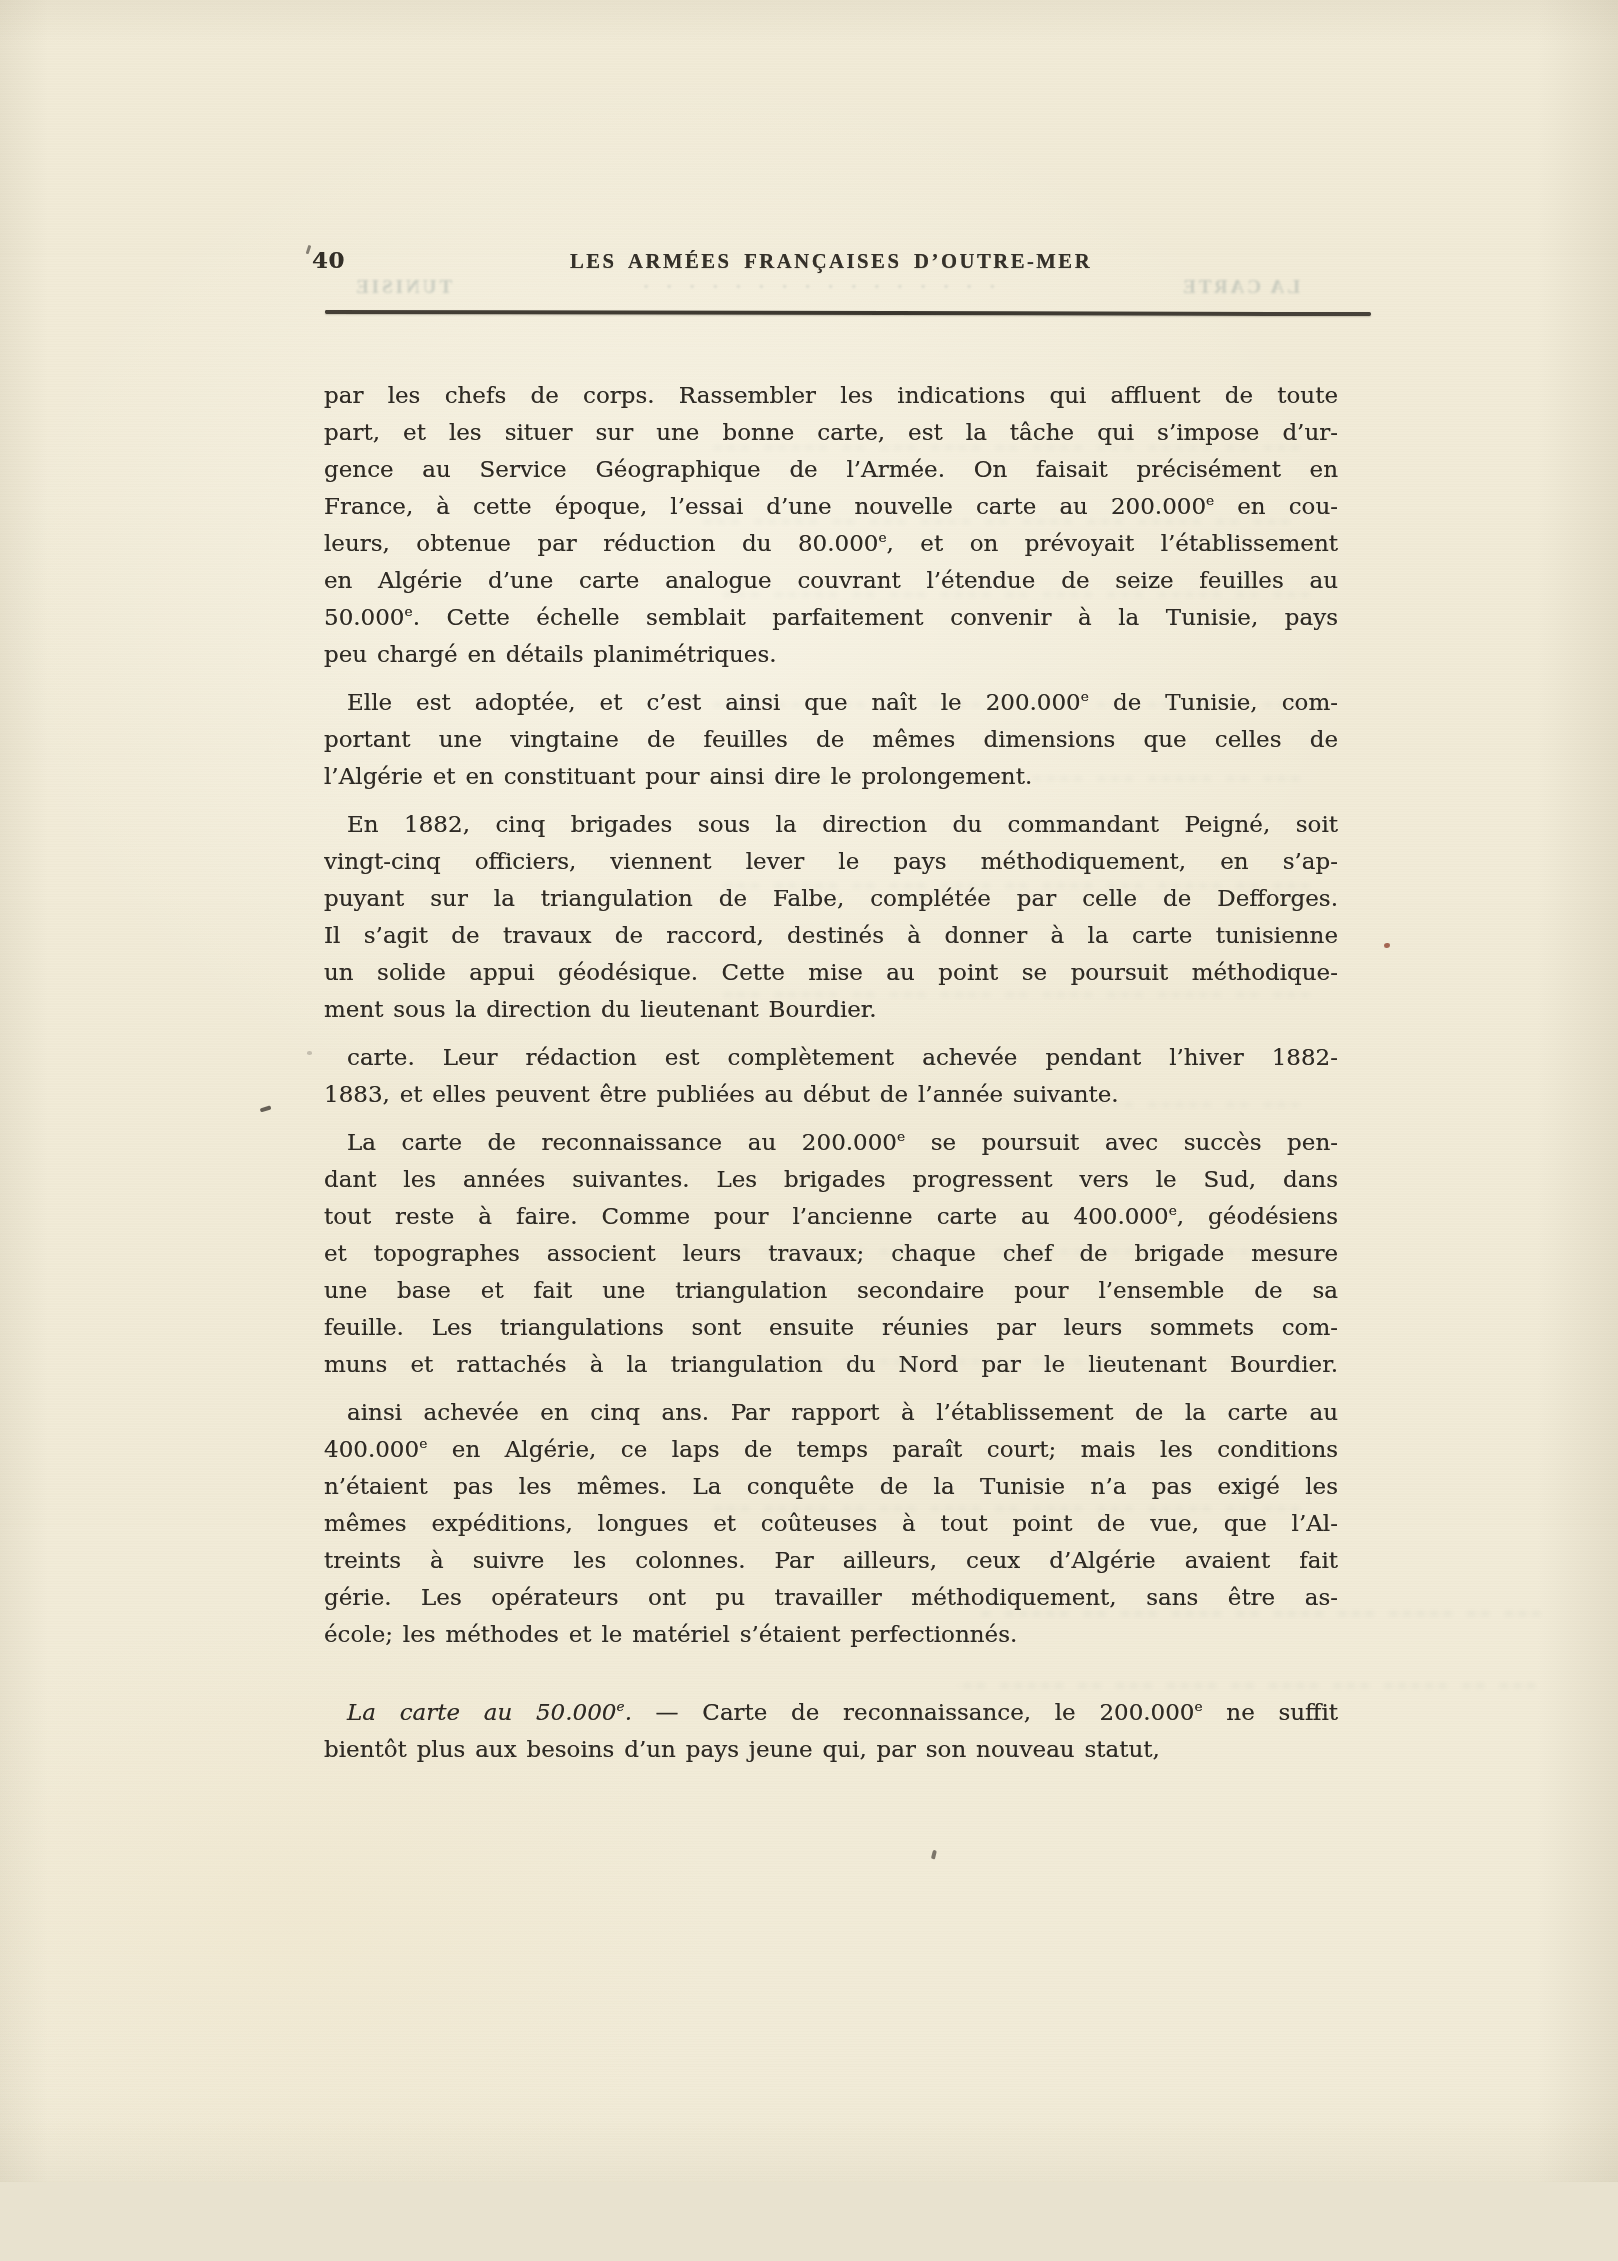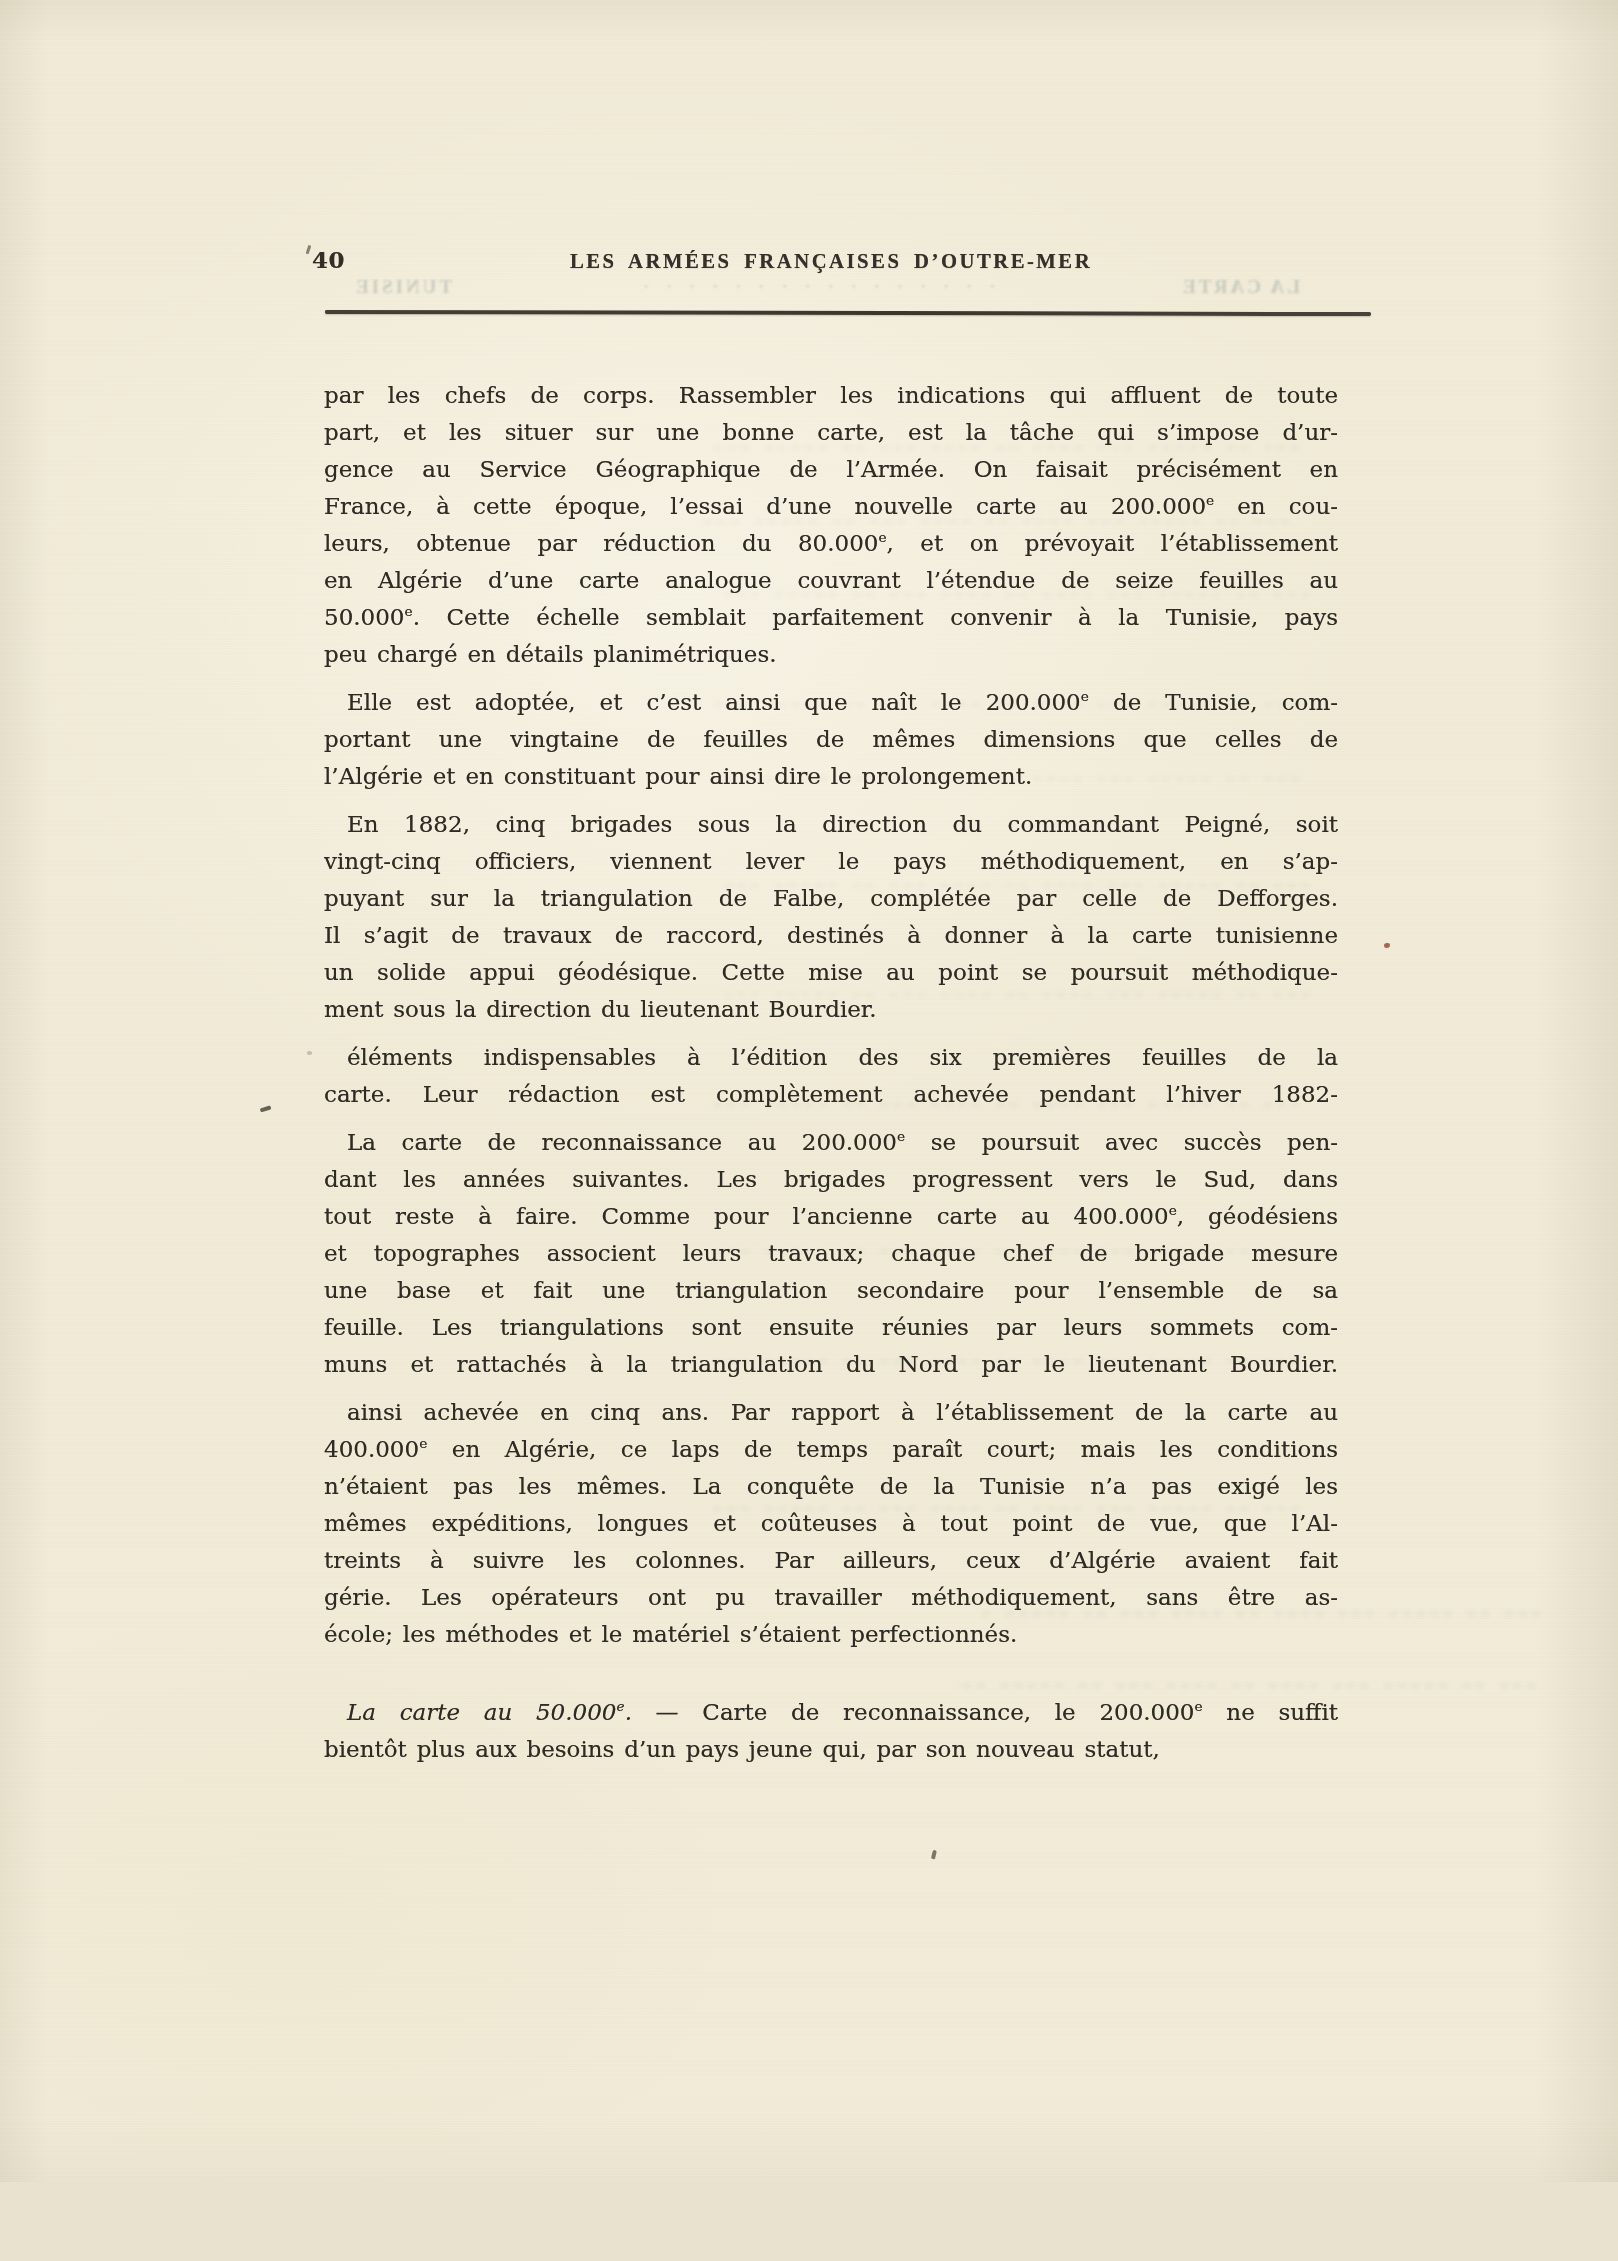--- a/index.html
+++ b/index.html
@@ -206,22 +206,22 @@
     <div class="para indented">
       <div class="line">En 1882, cinq brigades sous la direction du commandant Peigné, soit</div>
       <div class="line">vingt-cinq officiers, viennent lever le pays méthodiquement, en s’ap-</div>
       <div class="line">puyant sur la triangulation de Falbe, complétée par celle de Defforges.</div>
       <div class="line">Il s’agit de travaux de raccord, destinés à donner à la carte tunisienne</div>
       <div class="line">un solide appui géodésique. Cette mise au point se poursuit méthodique-</div>
       <div class="line end">ment sous la direction du lieutenant Bourdier.</div>
     </div>
 
     <div class="para indented">
-      <div class="line">éléments indispensables à l’édition des six premières feuilles de la</div>
       <div class="line">carte. Leur rédaction est complètement achevée pendant l’hiver 1882-</div>
+      <div class="line end">1883, et elles peuvent être publiées au début de l’année suivante.</div>
     </div>
 
     <div class="para indented">
       <div class="line">La carte de reconnaissance au 200.000<sup>e</sup> se poursuit avec succès pen-</div>
       <div class="line">dant les années suivantes. Les brigades progressent vers le Sud, dans</div>
       <div class="line">tout reste à faire. Comme pour l’ancienne carte au 400.000<sup>e</sup>, géodésiens</div>
       <div class="line">et topographes associent leurs travaux; chaque chef de brigade mesure</div>
       <div class="line">une base et fait une triangulation secondaire pour l’ensemble de sa</div>
       <div class="line">feuille. Les triangulations sont ensuite réunies par leurs sommets com-</div>
       <div class="line">muns et rattachés à la triangulation du Nord par le lieutenant Bourdier.</div>

